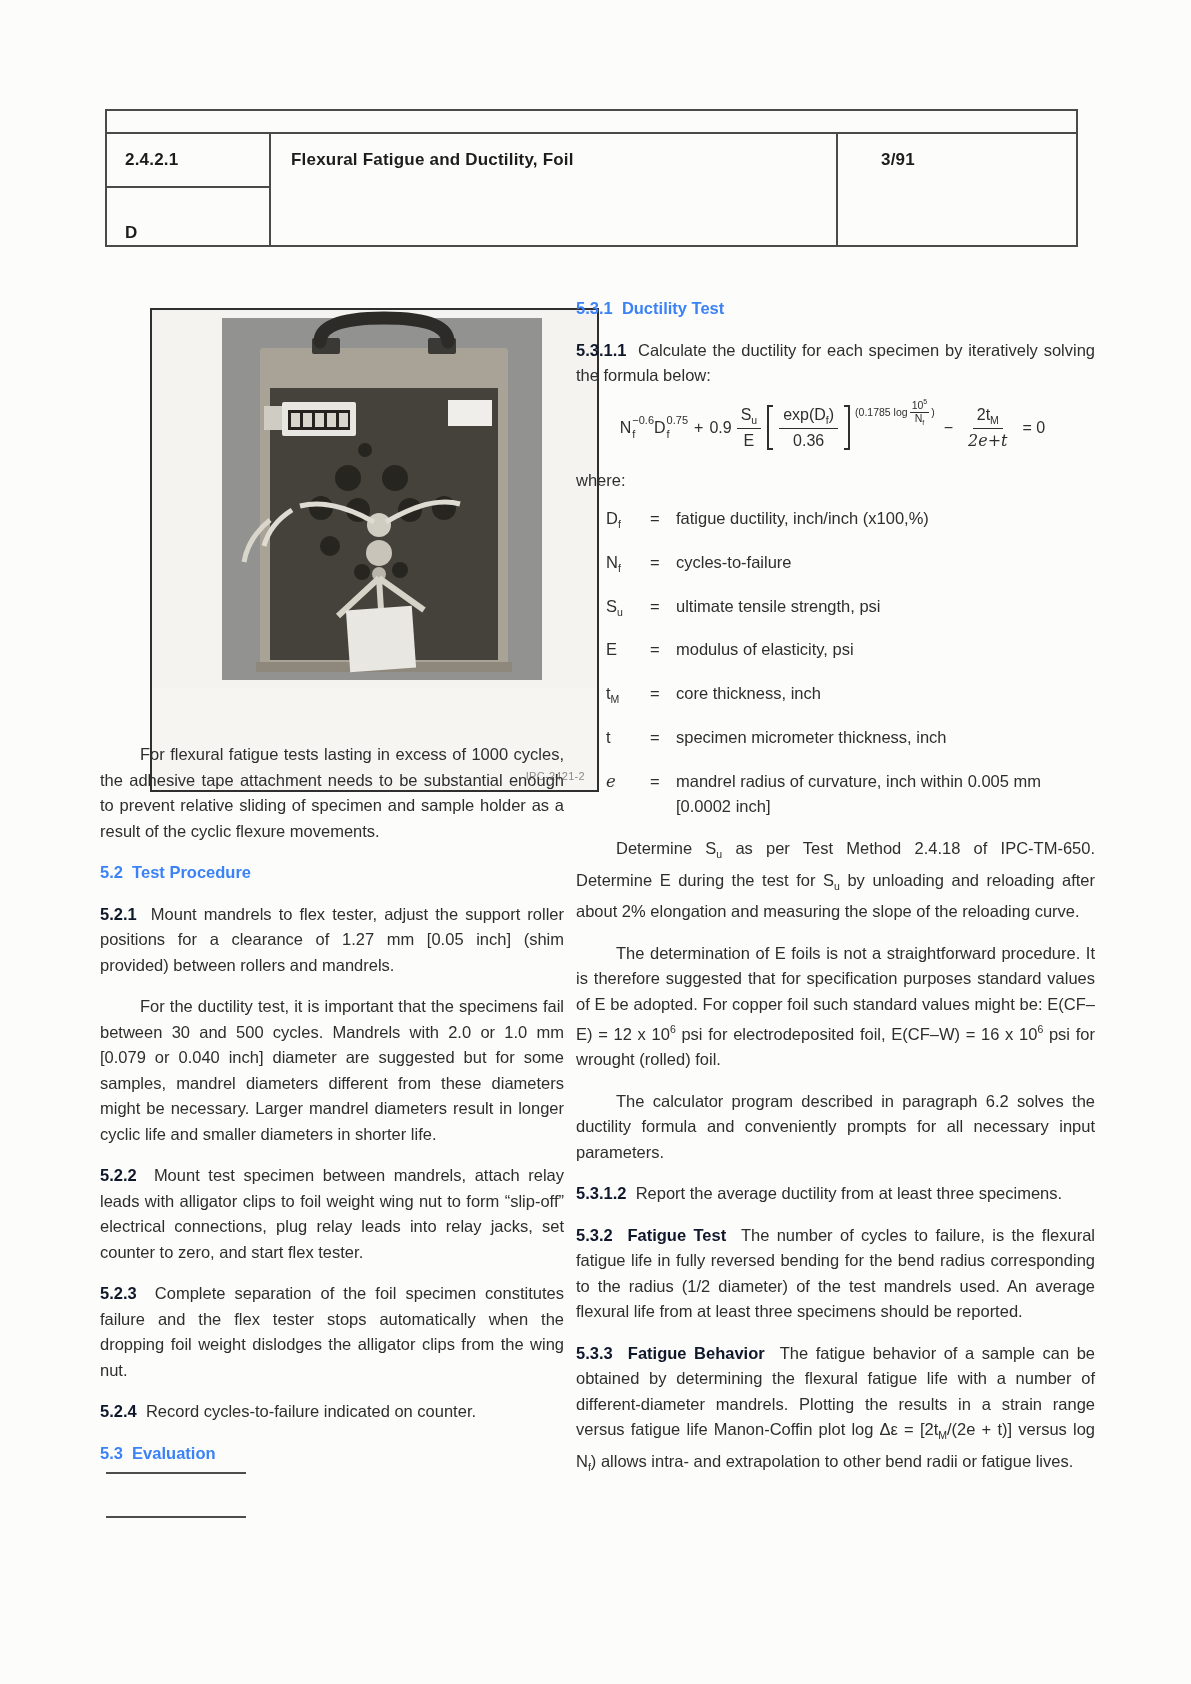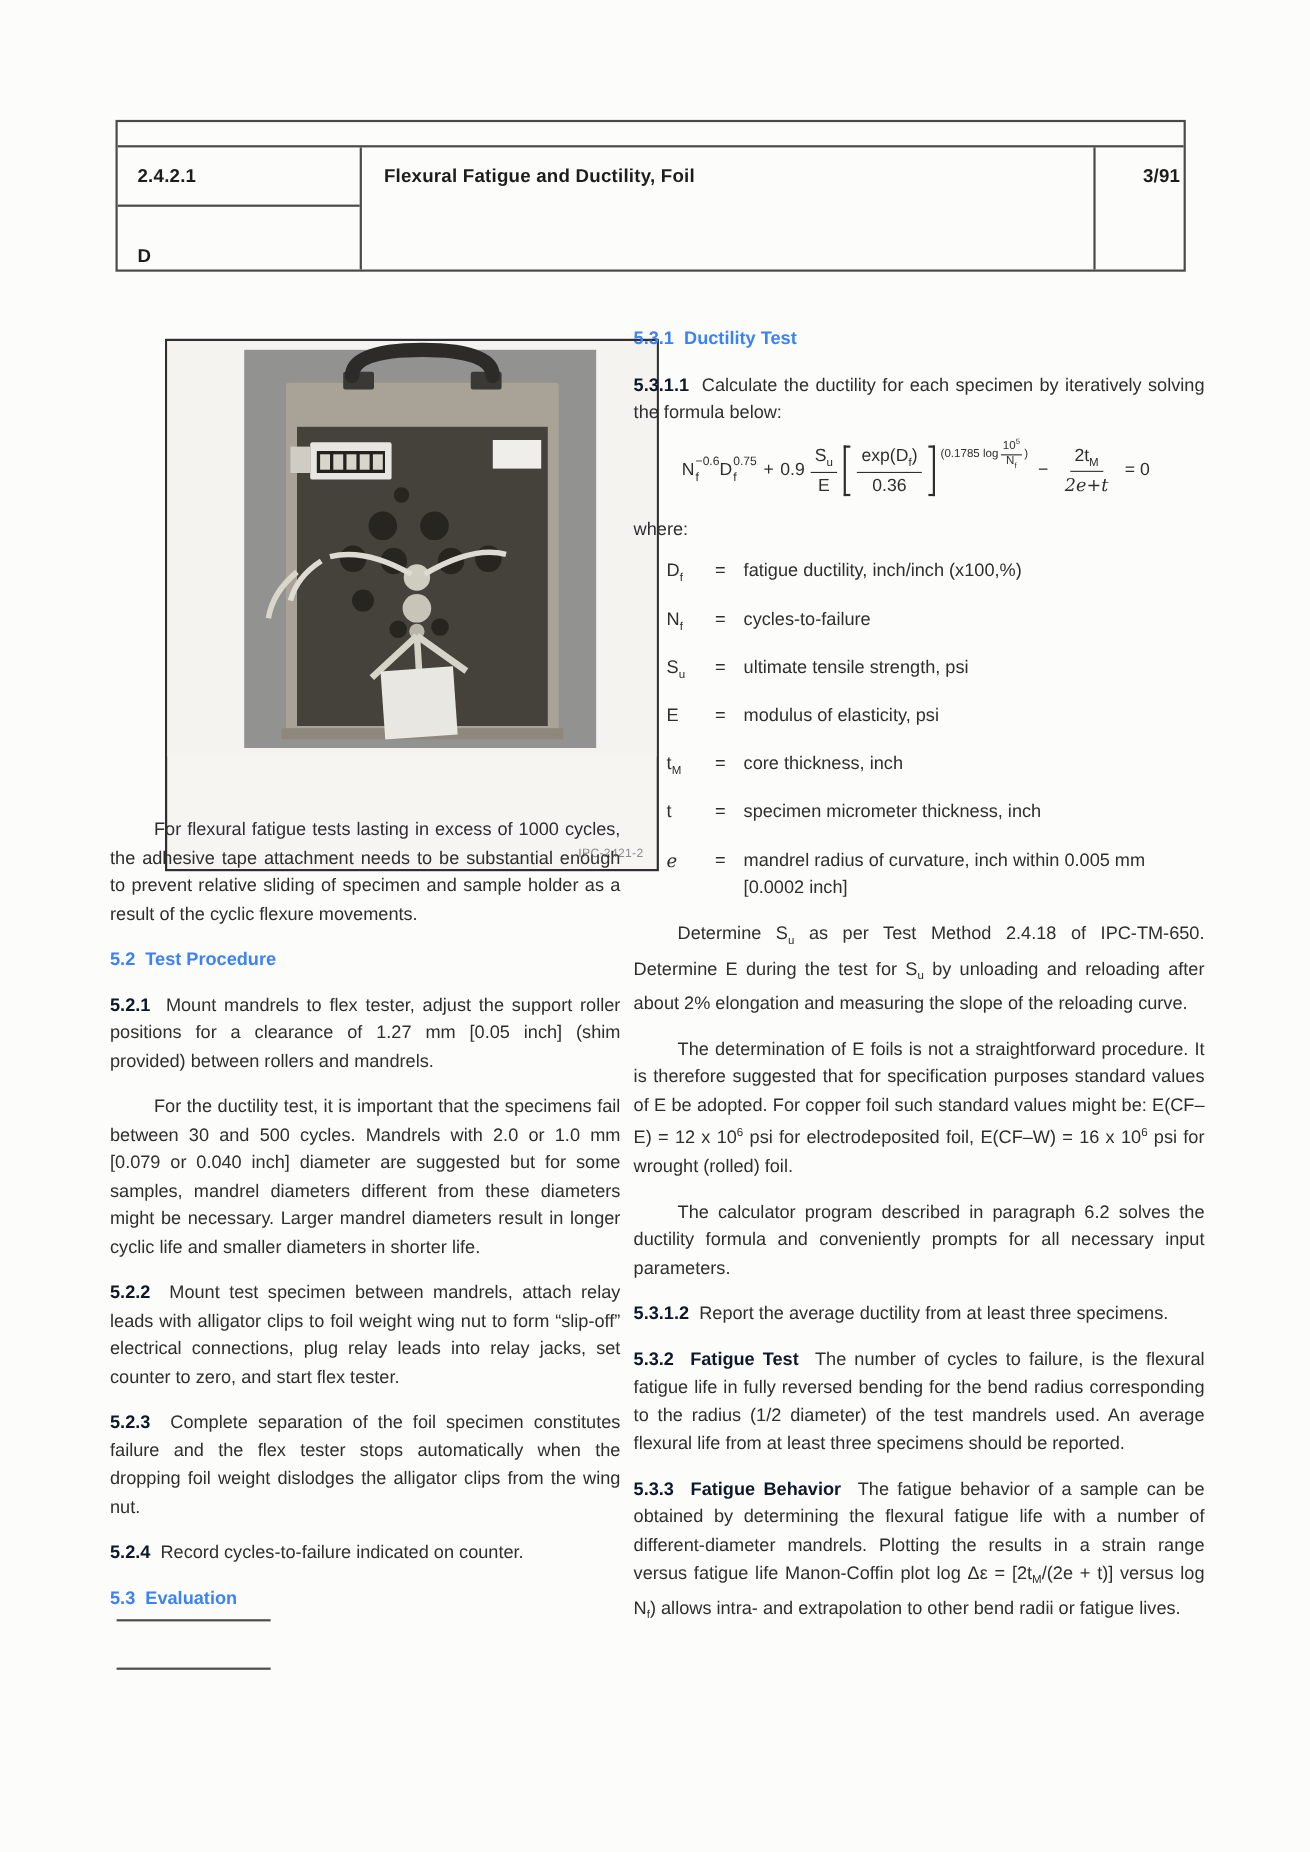--- a/index.html
+++ b/index.html
@@ -10,24 +10,24 @@
     font-family:"Liberation Sans","DejaVu Sans",sans-serif;
     color:#2e2e2e;
   }
   
   .hdr-box{
     position:absolute;left:105px;top:109px;width:973px;height:138px;
     border:2px solid #4a4a4a;box-sizing:border-box;background:#fcfcfb;
   }
   .hdr-topstrip{height:23px;border-bottom:2px solid #4a4a4a;box-sizing:border-box;}
   .hdr-main{display:flex;height:111px;}
-  .hdr-col-left{width:222px;box-sizing:border-box;border-right:2px solid #4a4a4a;display:flex;flex-direction:column;gap:32px;}
+  .hdr-col-left{width:164px;box-sizing:border-box;border-right:2px solid #4a4a4a;display:flex;flex-direction:column;gap:32px;}
   .hdr-cell-num{height:54px;border-bottom:2px solid #4a4a4a;box-sizing:border-box;display:flex;align-items:center;padding-left:18px;}
   .hdr-cell-rev{flex:1;display:flex;align-items:center;padding-left:18px;}
-  .hdr-col-mid{width:667px;box-sizing:border-box;border-right:2px solid #4a4a4a;padding:16px 0 0 20px;}
+  .hdr-col-mid{width:567px;box-sizing:border-box;border-right:2px solid #4a4a4a;padding:16px 0 0 20px;}
   .hdr-col-right{flex:1;padding:16px 0 0 24px;margin-left:19px;}
   .hdr-bold{font-weight:bold;font-size:17px;color:#1d1d1d;letter-spacing:.2px;}
   
   .figure{
     position:absolute;left:106px;top:308px;width:449px;height:484px;
     border:2px solid #2f2f2f;box-sizing:border-box;background:#f6f5f2;margin-left:44px;
   }
   .fig-caption{
     position:absolute;right:12px;bottom:8px;font-size:11px;color:#8a8a88;letter-spacing:.3px;
   }

